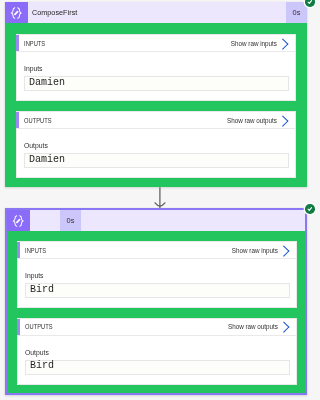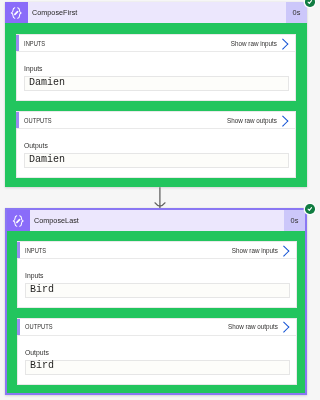--- a/index.html
+++ b/index.html
@@ -121,21 +121,20 @@
     <div class="card-head">
       <div class="head-icon">
         <svg width="14.5" height="14" viewBox="0 0 26 24" style="display:block;position:relative;top:0.5px">
             <g fill="none" stroke="#ffffff" stroke-linecap="round" stroke-linejoin="round" stroke-width="1.9">
           <path d="M10.3 2.6C8.1 3.2 7.3 4.6 7.3 6.8c0 3.2-.9 4.7-3.2 5.2 2.3.5 3.2 2 3.2 5.2 0 2.2.8 3.6 3 4.2"></path>
           <path d="M15.7 2.6c2.2.6 3 2 3 4.2 0 3.2.9 4.7 3.2 5.2-2.3.5-3.2 2-3.2 5.2 0 2.2-.8 3.6-3 4.2"></path>
           <path d="M10.6 14.4 15.4 9.6" stroke-width="3.1"></path>
         </g>
           </svg>
       </div>
-      <div class="head-title">ComposeLast</div>
       <div class="head-dur">0s</div>
     </div>
 
     <div class="sec" style="left:10px;top:31px;width:280px;">
       <div class="sec-head">
         <div class="sec-accent"></div>
         <div class="sec-label">INPUTS</div>
         <div class="sec-link">
           <span>Show raw inputs</span>
           <span class="chev"></span>

